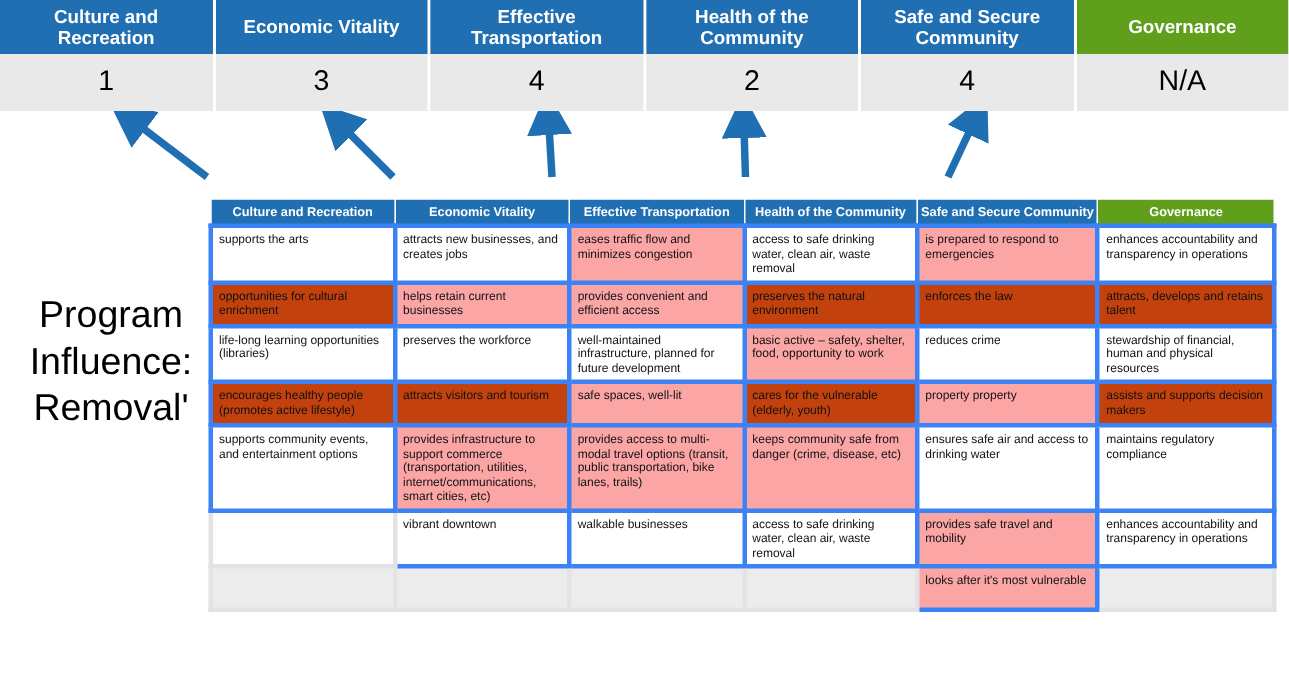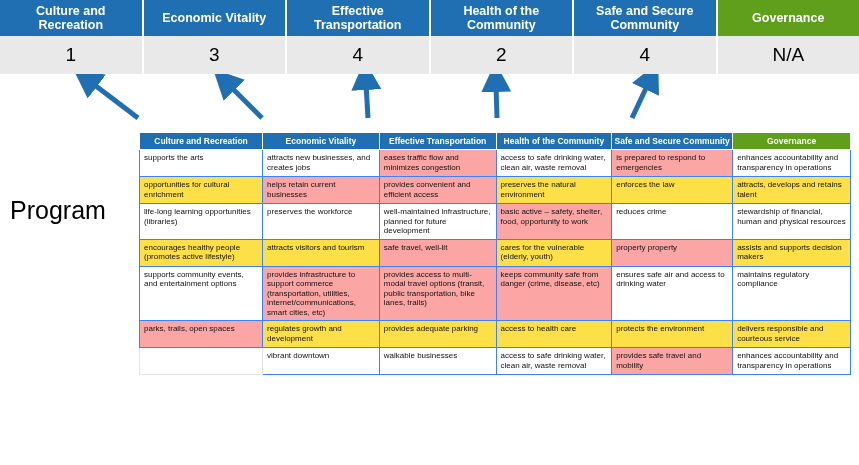--- a/index.html
+++ b/index.html
@@ -75,21 +75,21 @@
 
   
   #caption {
     position: absolute;
     left: 10px;
     top: 195px;
     width: 128px;
     font-size: 25px;
     line-height: 31px;
     color: #000000;
-    text-align: left;
+    text-align: center;
   }
 
   
   #matrix {
     position: absolute;
     left: 139px;
     top: 132px;
     width: 712px;
     border-collapse: collapse;
     table-layout: fixed;
@@ -104,26 +104,26 @@
     border: 1px solid #ffffff;
     line-height: 10px;
     vertical-align: middle;
   }
   #matrix th.gov { background: #5f9f1b; }
   #matrix td {
     font-size: 8px;
     line-height: 9.5px;
     color: #111111;
     padding: 3px 4px;
-    border: 1px solid #3b82f6;
+    border: 3px solid #3b82f6;
     vertical-align: top;
     background: #ffffff;
     height: 20px;
   }
-  #matrix td.alt { background: #fde047; }
+  #matrix td.alt { background: #c2410c; }
   #matrix td.hl  { background: #fca5a5; }
   #matrix td.empty { background: #ffffff; border-color: #e3e3e3; }
   #matrix td.emptyalt { background: #ececec; border-color: #e3e3e3; }
 </style>
 </head>
 <body>
 
 <div id="top-band">
   <div class="top-head">Culture and Recreation</div>
   <div class="top-head">Economic Vitality</div>
@@ -150,20 +150,22 @@
   </defs>
   <line x1="138" y1="44" x2="92" y2="9" stroke="#1f6fb2" stroke-width="5" marker-end="url(#ah)"></line>
   <line x1="262" y1="44" x2="230" y2="12" stroke="#1f6fb2" stroke-width="5" marker-end="url(#ah)"></line>
   <line x1="368" y1="44" x2="366" y2="10" stroke="#1f6fb2" stroke-width="5" marker-end="url(#ah)"></line>
   <line x1="497" y1="44" x2="496" y2="12" stroke="#1f6fb2" stroke-width="5" marker-end="url(#ah)"></line>
   <line x1="632" y1="44" x2="648" y2="10" stroke="#1f6fb2" stroke-width="5" marker-end="url(#ah)"></line>
 </svg>
 
 <div id="caption">
   <div>Program</div>
+  <div>Influence:</div>
+  <div>Removal'</div>
 </div>
 
 <table id="matrix">
   <colgroup>
     <col style="width:117px">
       <col style="width:111px">
       <col style="width:111px">
     <col style="width:110px">
       <col style="width:115px">
       <col style="width:112px">
@@ -199,43 +201,43 @@
         <td>life-long learning opportunities (libraries)</td>
         <td>preserves the workforce</td>
         <td>well-maintained infrastructure, planned for future development</td>
         <td class="hl">basic active – safety, shelter, food, opportunity to work</td>
         <td>reduces crime</td>
         <td>stewardship of financial, human and physical resources</td>
       </tr>
       <tr>
         <td class="alt">encourages healthy people (promotes active lifestyle)</td>
         <td class="alt">attracts visitors and tourism</td>
-        <td class="hl">safe travel, well-lit</td>
+        <td class="hl">safe spaces, well-lit</td>
         <td class="alt">cares for the vulnerable (elderly, youth)</td>
         <td class="hl">property property</td>
         <td class="alt">assists and supports decision makers</td>
       </tr>
       <tr>
         <td>supports community events, and entertainment options</td>
         <td class="hl">provides infrastructure to support commerce (transportation, utilities, internet/communications, smart cities, etc)</td>
         <td class="hl">provides access to multi-modal travel options (transit, public transportation, bike lanes, trails)</td>
         <td class="hl">keeps community safe from danger (crime, disease, etc)</td>
         <td>ensures safe air and access to drinking water</td>
         <td>maintains regulatory compliance</td>
       </tr>
       <tr>
-        <td class="hl">parks, trails, open spaces</td>
-        <td class="alt">regulates growth and development</td>
-        <td class="alt">provides adequate parking</td>
-        <td class="alt">access to health care</td>
-        <td class="alt">protects the environment</td>
-        <td class="alt">delivers responsible and courteous service</td>
-      </tr>
-      <tr>
         <td class="empty"></td>
         <td>vibrant downtown</td>
         <td>walkable businesses</td>
         <td>access to safe drinking water, clean air, waste removal</td>
         <td class="hl">provides safe travel and mobility</td>
         <td>enhances accountability and transparency in operations</td>
       </tr>
+      <tr>
+        <td class="emptyalt"></td>
+        <td class="emptyalt"></td>
+        <td class="emptyalt"></td>
+        <td class="emptyalt"></td>
+        <td class="hl">looks after it's most vulnerable</td>
+        <td class="emptyalt"></td>
+      </tr>
     </tbody>
 </table>
 
 </body></html>

